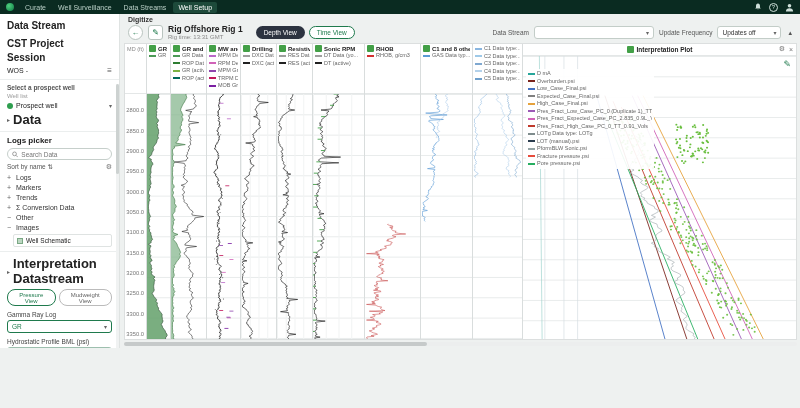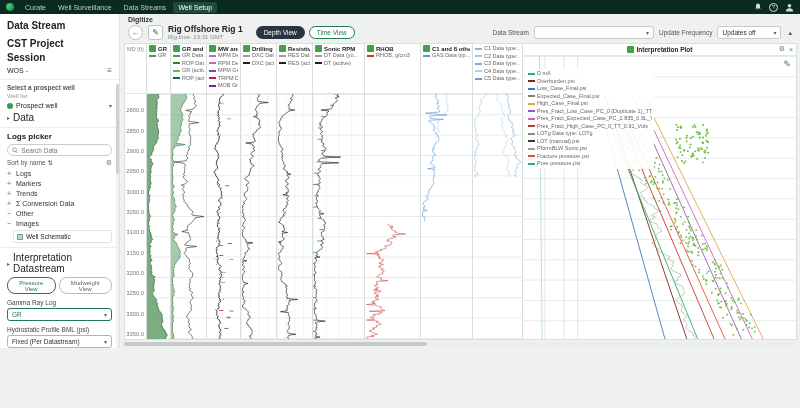--- a/index.html
+++ b/index.html
@@ -18,21 +18,21 @@
 .sidebar{width:120px;flex:none;background:#fff;border-right:1px solid #dfe3e2;padding:4px 7px;position:relative;overflow:hidden}
 .sb-title{font-size:10px;font-weight:700;margin:2px 0 7px}
 .sb-proj{font-size:10px;font-weight:700;margin:3px 0}
 .sb-row{display:flex;align-items:center;gap:3px;font-size:7px;margin:3px 0}
 .burger{margin-left:auto;color:#555;font-size:8px}
 hr{border:none;border-top:1px solid #ebeeee;margin:4px -7px}
 .sb-label{font-size:6.5px;color:#555;font-weight:700;margin-top:4px}
 .sb-tiny{font-size:6px;color:#999;margin:2px 0 0}
 .gdot{width:6px;height:6px;border-radius:50%;background:#2e9e4f;flex:none}
 .chev{color:#666;font-size:6px}
-.bold{font-weight:400;font-size:10px}
+.bold{font-weight:700;font-size:13px}
 .sb-h{font-size:8px;font-weight:700;margin:3px 0 2px}
 .search{display:flex;align-items:center;gap:3px;border:1px solid #c6cfcb;border-radius:8px;height:12px;padding:0 4px;margin:3px 0}
 .search input{border:none;outline:none;font-size:6.5px;width:100%;color:#333;background:transparent}
 .sort{color:#555;font-size:6.5px}
 .gear{margin-left:auto;color:#777;font-size:7px}
 .group{color:#333}
 .plus{color:#666;font-size:7px;width:6px;flex:none}
 .card{border:1px solid #dfe3e2;border-radius:2px;padding:2px 3px;font-size:6.5px;display:flex;gap:3px;align-items:center;margin:2px 0 3px 6px;background:#fff}
 .imgico{width:6px;height:6px;background:#bcd7c2;border:1px solid #7aa884;flex:none}
 .spill{font-size:6px;border-radius:8px;padding:1.5px 4px;border:1px solid #bbb;color:#666;background:#fff}

